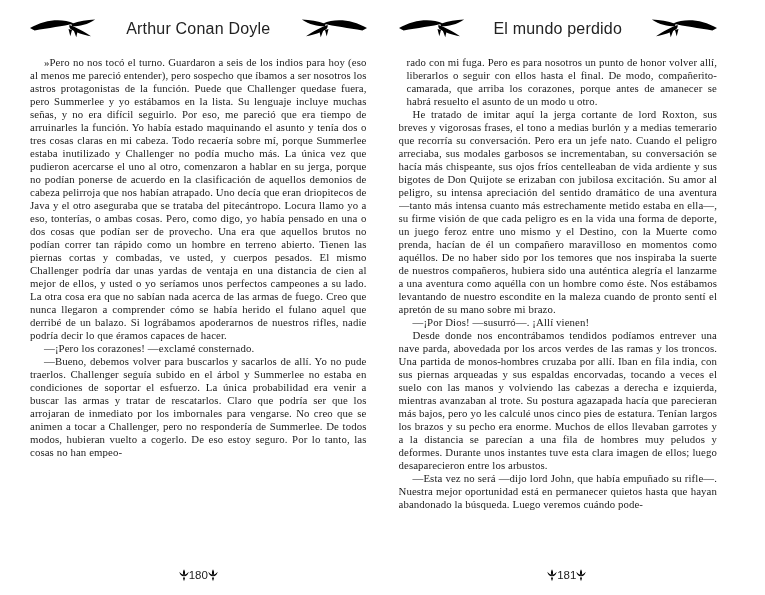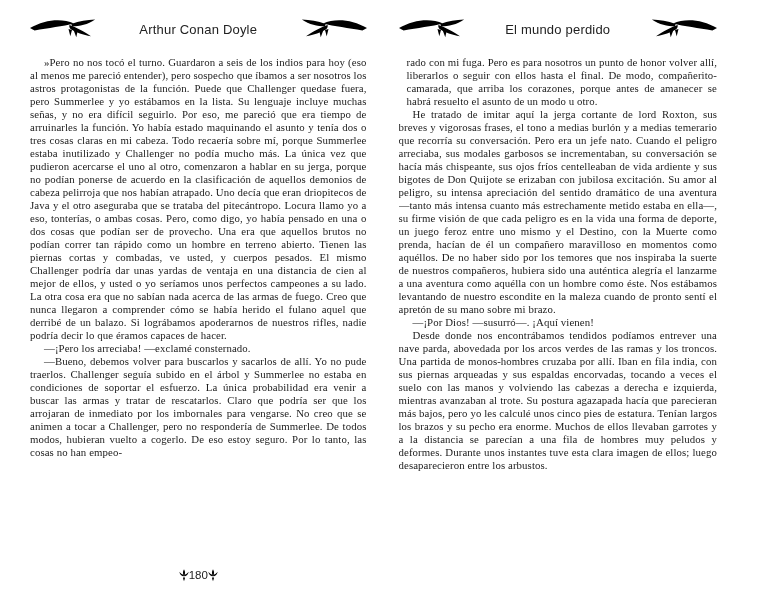--- a/index.html
+++ b/index.html
@@ -14,21 +14,21 @@
   .page { position: relative; width: 382.5px; height: 595px; }
   .page.left  { padding: 14px 16px 0 30px; }
   .page.right { padding: 14px 48px 0 16px; }
 
   .running-head {
     display: flex; align-items: center; justify-content: space-between;
     height: 30px;
   }
   .running-head .title {
     font-family: "Liberation Sans", sans-serif;
-    font-size: 13px; letter-spacing: 0.2px; color: #222;
+    font-size: 16px; letter-spacing: 0.2px; color: #222;
     white-space: nowrap;
   }
   .bird { width: 66px; height: 28px; flex: 0 0 auto; }
   .bird.mirror { transform: scaleX(-1); }
 
   .body-text {
     margin-top: 12px;
     height: 492px; overflow: hidden;
     font-size: 10.8px; line-height: 13px;
     text-align: justify;
@@ -79,21 +79,21 @@
           <use href="#ptero" fill="#000"></use>
         </svg>
       <span class="title">Arthur Conan Doyle</span>
       <svg class="bird mirror" viewBox="0 0 72 30">
           <use href="#ptero" fill="#000"></use>
         </svg>
     </header>
 
     <div class="body-text">
       <p>»Pero no nos tocó el turno. Guardaron a seis de los indios para hoy (eso al menos me pareció entender), pero sospecho que íbamos a ser nosotros los astros protagonistas de la función. Puede que Challenger quedase fuera, pero Summerlee y yo estábamos en la lista. Su lenguaje incluye muchas señas, y no era difícil seguirlo. Por eso, me pareció que era tiempo de arruinarles la función. Yo había estado maquinando el asunto y tenía dos o tres cosas claras en mi cabeza. Todo recaería sobre mí, porque Summerlee estaba inutilizado y Challenger no podía mucho más. La única vez que pudieron acercarse el uno al otro, comenzaron a hablar en su jerga, porque no podían ponerse de acuerdo en la clasificación de aquellos demonios de cabeza pelirroja que nos habían atrapado. Uno decía que eran driopitecos de Java y el otro aseguraba que se trataba del pitecántropo. Locura llamo yo a eso, tonterías, o ambas cosas. Pero, como digo, yo había pensado en una o dos cosas que podían ser de provecho. Una era que aquellos brutos no podían correr tan rápido como un hombre en terreno abierto. Tienen las piernas cortas y combadas, ve usted, y cuerpos pesados. El mismo Challenger podría dar unas yardas de ventaja en una distancia de cien al mejor de ellos, y usted o yo seríamos unos perfectos campeones a su lado. La otra cosa era que no sabían nada acerca de las armas de fuego. Creo que nunca llegaron a comprender cómo se había herido el fulano aquel que derribé de un balazo. Si lográbamos apoderarnos de nuestros rifles, nadie podría decir lo que éramos capaces de hacer.</p>
-      <p>—¡Pero los arreciaba! —exclamé consternado.</p>
+      <p>—¡Pero los corazones! —exclamé consternado.</p>
       <p>—Bueno, debemos volver para buscarlos y sacarlos de allí. Yo no pude traerlos. Challenger seguía subido en el árbol y Summerlee no estaba en condiciones de soportar el esfuerzo. La única probabilidad era venir a buscar las armas y tratar de rescatarlos. Claro que podría ser que los arrojaran de inmediato por los imbornales para vengarse. No creo que se animen a tocar a Challenger, pero no respondería de Summerlee. De todos modos, hubieran vuelto a cogerlo. De eso estoy seguro. Por lo tanto, las cosas no han empeo-</p>
     </div>
 
     <footer class="page-footer">
       <svg class="fleuron" viewBox="0 0 10 12.5">
           <use href="#fleur" fill="#000"></use>
         </svg>
       <span class="page-number">180</span>
       <svg class="fleuron" viewBox="0 0 10 12.5">
           <use href="#fleur" fill="#000"></use>
@@ -108,19 +108,29 @@
         </svg>
       <span class="title">El mundo perdido</span>
       <svg class="bird mirror" viewBox="0 0 72 30">
           <use href="#ptero" fill="#000"></use>
         </svg>
     </header>
 
     <div class="body-text">
       <p class="continuation">rado con mi fuga. Pero es para nosotros un punto de honor volver allí, liberarlos o seguir con ellos hasta el final. De modo, compañerito-camarada, que arriba los corazones, porque antes de amanecer se habrá resuelto el asunto de un modo u otro.</p>
       <p>He tratado de imitar aquí la jerga cortante de lord Roxton, sus breves y vigorosas frases, el tono a medias burlón y a medias temerario que recorría su conversación. Pero era un jefe nato. Cuando el peligro arreciaba, sus modales garbosos se incrementaban, su conversación se hacía más chispeante, sus ojos fríos centelleaban de vida ardiente y sus bigotes de Don Quijote se erizaban con jubilosa excitación. Su amor al peligro, su intensa apreciación del sentido dramático de una aventura —tanto más intensa cuanto más estrechamente metido estaba en ella—, su firme visión de que cada peligro es en la vida una forma de deporte, un juego feroz entre uno mismo y el Destino, con la Muerte como prenda, hacían de él un compañero maravilloso en momentos como aquéllos. De no haber sido por los temores que nos inspiraba la suerte de nuestros compañeros, hubiera sido una auténtica alegría el lanzarme a una aventura como aquélla con un hombre como éste. Nos estábamos levantando de nuestro escondite en la maleza cuando de pronto sentí el apretón de su mano sobre mi brazo.</p>
-      <p>—¡Por Dios! —susurró—. ¡Aquí vienen!</p>
+      <p>—¡Por Dios! —susurró—. ¡Allí vienen!</p>
       <p>Desde donde nos encontrábamos tendidos podíamos entrever una nave parda, abovedada por los arcos verdes de las ramas y los troncos. Una partida de monos-hombres cruzaba por allí. Iban en fila india, con sus piernas arqueadas y sus espaldas encorvadas, tocando a veces el suelo con las manos y volviendo las cabezas a derecha e izquierda, mientras avanzaban al trote. Su postura agazapada hacía que parecieran más bajos, pero yo les calculé unos cinco pies de estatura. Tenían largos los brazos y su pecho era enorme. Muchos de ellos llevaban garrotes y a la distancia se parecían a una fila de hombres muy peludos y deformes. Durante unos instantes tuve esta clara imagen de ellos; luego desaparecieron entre los arbustos.</p>
+      <p>—Esta vez no será —dijo lord John, que había empuñado su rifle—. Nuestra mejor oportunidad está en permanecer quietos hasta que hayan abandonado la búsqueda. Luego veremos cuándo pode-</p>
     </div>
 
+    <footer class="page-footer">
+      <svg class="fleuron" viewBox="0 0 10 12.5">
+          <use href="#fleur" fill="#000"></use>
+        </svg>
+      <span class="page-number">181</span>
+      <svg class="fleuron" viewBox="0 0 10 12.5">
+          <use href="#fleur" fill="#000"></use>
+        </svg>
+    </footer>
   </section>
 
 </div>
 
 </body></html>

